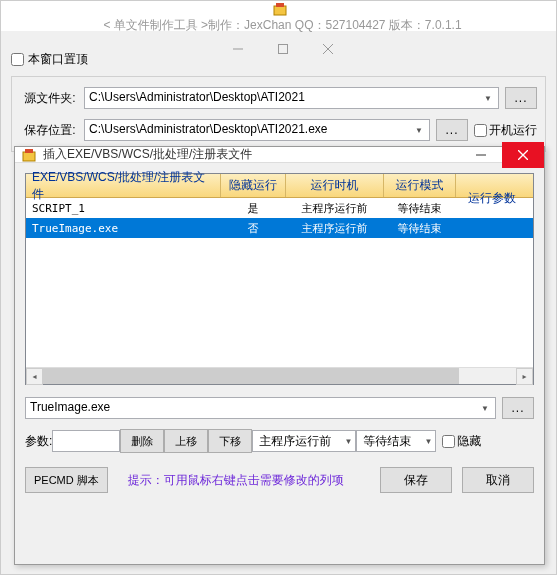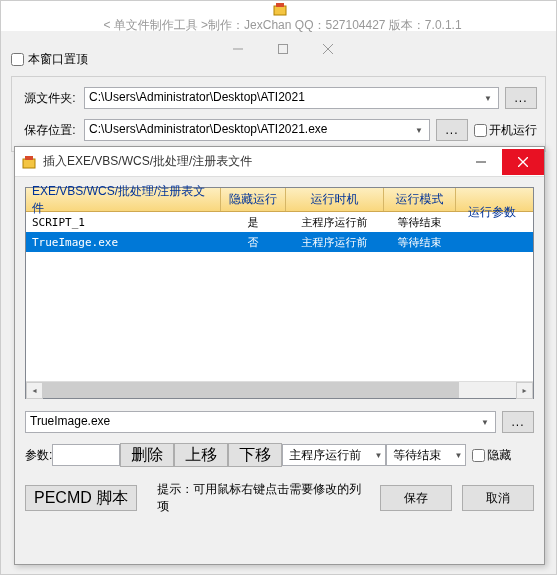--- a/index.html
+++ b/index.html
@@ -18,21 +18,21 @@
 .form-row:last-child { margin-bottom: 0; }
 .form-label { width: 60px; text-align: center; margin-right: 4px; }
 .combo { flex: 1; height: 22px; border: 1px solid #abadb3; background: #fff; padding: 2px 20px 2px 4px; font-family: Consolas, monospace; font-size: 11px; position: relative; }
 .combo-arrow { position: absolute; right: 2px; top: 2px; bottom: 2px; width: 16px; display: flex; align-items: center; justify-content: center; font-size: 8px; color: #555; }
 .browse-btn { width: 32px; height: 22px; margin-left: 6px; border: 1px solid #adadad; background: #e1e1e1; display: flex; align-items: center; justify-content: center; cursor: pointer; letter-spacing: 1px; }
 .run-check { display: flex; align-items: center; margin-left: 6px; }
 .run-check input { margin: 0 2px 0 0; }
 
 
 .dialog { position: absolute; left: 13px; top: 145px; width: 531px; height: 419px; border: 1px solid #999; background: #f0f0f0; box-shadow: 2px 2px 6px rgba(0,0,0,.2); }
-.dlg-title { height: 30px; background: #fff; display: flex; align-items: center; padding-left: 6px; border-bottom: 1px solid #ddd; }
+.dlg-title { height: 16px; background: #fff; display: flex; align-items: center; padding-left: 6px; border-bottom: 1px solid #ddd; }
 .dlg-title-text { flex: 1; color: #333; font-size: 12px; }
 .dlg-controls { display: flex; }
 .dlg-btn { width: 42px; height: 26px; display: flex; align-items: center; justify-content: center; cursor: pointer; }
 .dlg-btn.close { background: #e81123; color: #fff; }
 .dlg-btn.min { color: #333; }
 .dlg-body { padding: 10px; }
 
 .table-wrap { border: 1px solid #828790; background: #fff; height: 212px; display: flex; flex-direction: column; }
 .table-head { display: flex; background: linear-gradient(#fdeebf, #f9d77d); border-bottom: 1px solid #cfa850; height: 24px; }
 .th { border-right: 1px solid #d6b666; padding: 4px 6px; color: #003399; font-size: 12px; display: flex; align-items: center; }
@@ -52,26 +52,26 @@
 .hscroll-arrow { width: 17px; height: 17px; display: flex; align-items: center; justify-content: center; background: #f0f0f0; border: 1px solid #cdcdcd; font-size: 8px; color: #606060; }
 .hscroll-thumb { flex: 1; background: #f0f0f0; margin: 0; position: relative; }
 .hscroll-thumb-inner { position: absolute; left: 0; top: 0; bottom: 0; width: 88%; background: #cdcdcd; }
 
 .filename-row { display: flex; align-items: center; margin-top: 12px; }
 .filename-combo { flex: 1; height: 22px; border: 1px solid #abadb3; background: #fff; padding: 2px 20px 2px 4px; font-family: Consolas, monospace; font-size: 11px; position: relative; }
 
 .param-row { display: flex; align-items: center; margin-top: 10px; }
 .param-label { margin-right: 0px; }
 .param-input { width: 68px; height: 22px; border: 1px solid #abadb3; padding: 2px 4px; background: #fff; }
-.btn { height: 24px; padding: 0 10px; border: 1px solid #adadad; background: #e1e1e1; cursor: pointer; font-size: 16px; display: inline-flex; align-items: center; text-align: right; }
+.btn { height: 24px; padding: 0 10px; border: 1px solid #adadad; background: #e1e1e1; cursor: pointer; font-size: 11px; display: inline-flex; align-items: center; text-align: right; }
 .sel { height: 22px; border: 1px solid #abadb3; background: #fff; padding: 2px 16px 2px 6px; position: relative; font-size: 12px; }
 .sel-arrow { position: absolute; right: 3px; top: 50%; transform: translateY(-50%); font-size: 8px; color: #555; }
 
 .bottom-row { display: flex; align-items: center; margin-top: 14px; gap: 10px; }
-.hint { color: #000000; flex: 1; padding-left: 10px; }
+.hint { color: #6d28d9; flex: 1; padding-left: 10px; }
 .big-btn { width: 72px; height: 26px; border: 1px solid #adadad; background: #e1e1e1; cursor: pointer; display: flex; align-items: center; justify-content: center; }
 </style>
 </head>
 <body>
 
 <div class="main-window">
   <div class="title-bar">
     <span class="title-icon">
       <svg width="16" height="16" viewBox="0 0 16 16">
           <rect x="2" y="5" width="12" height="9" fill="#f4c542" stroke="#b08000"></rect>

